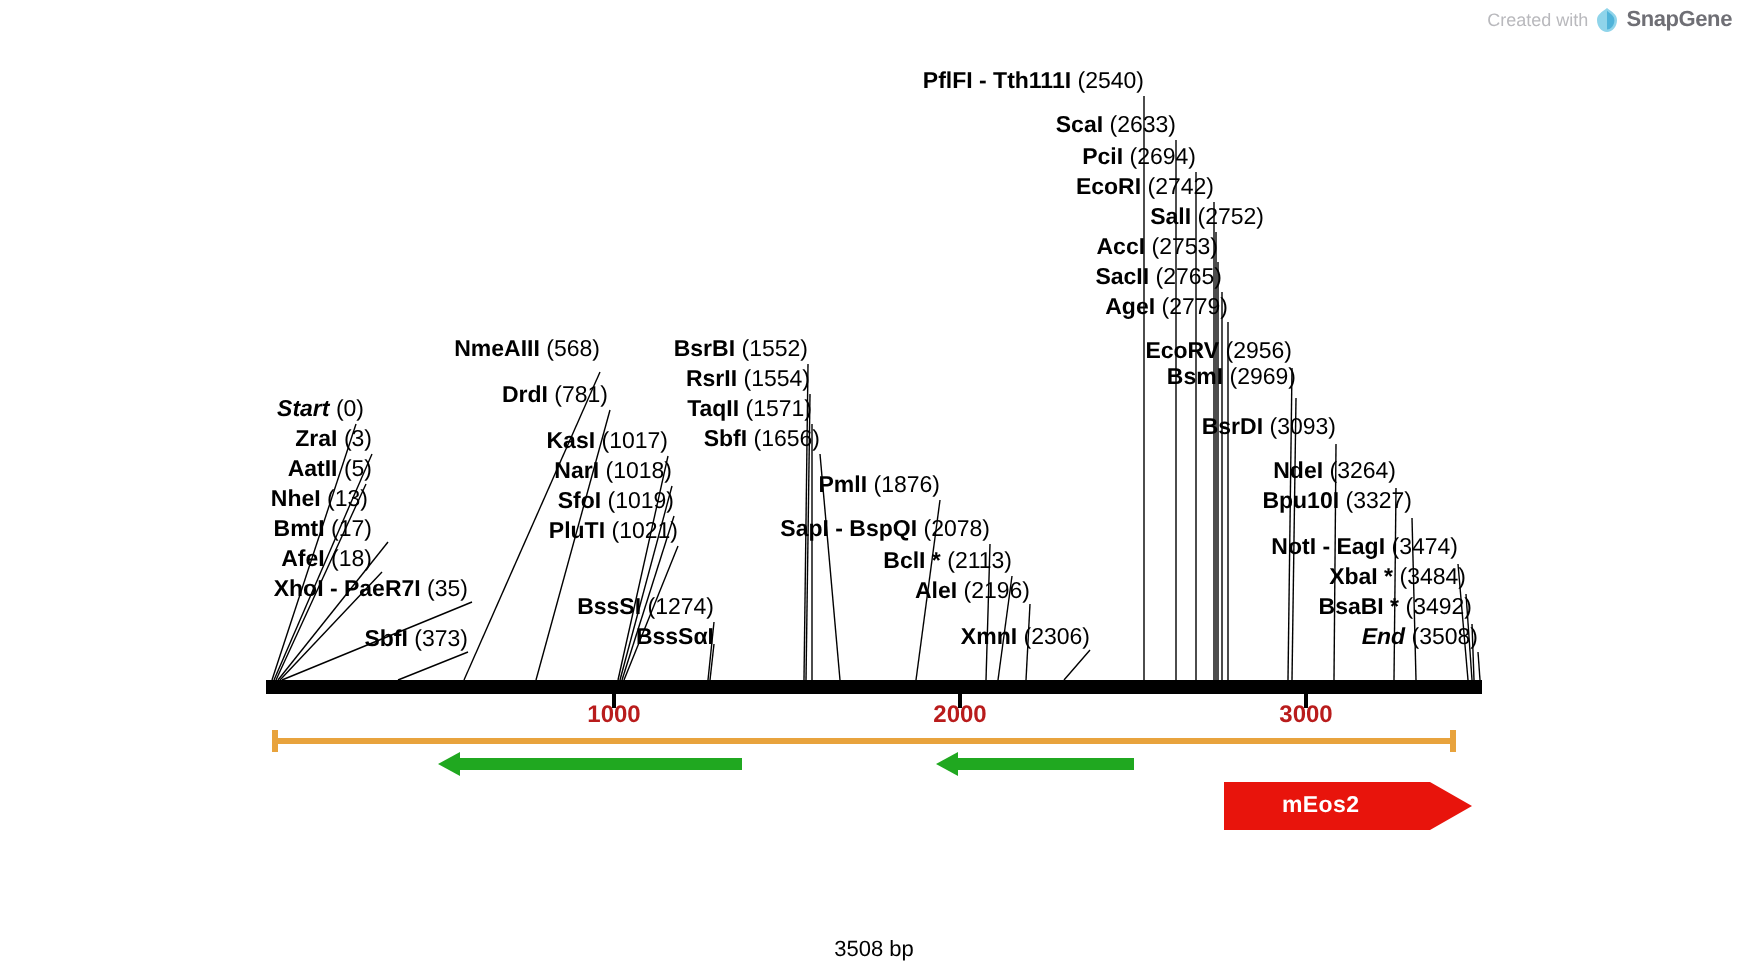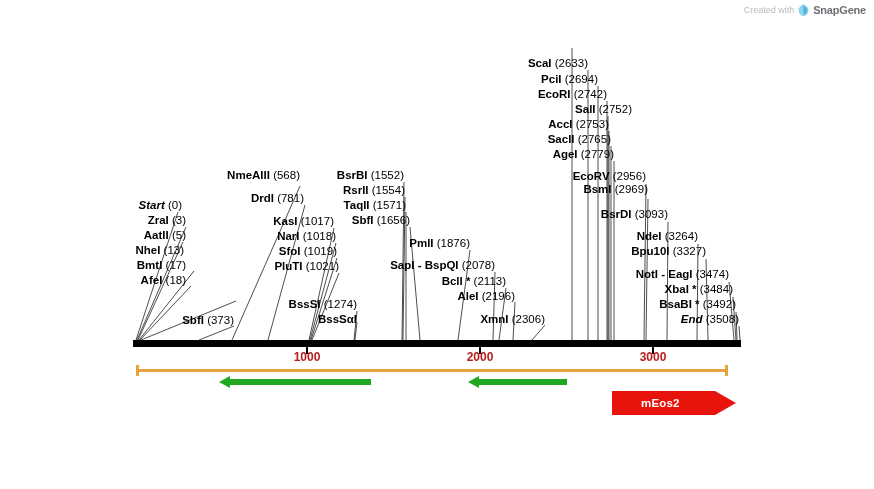--- a/index.html
+++ b/index.html
@@ -242,20 +242,24 @@
     <span class="pos">(13)</span>
   </div>
   <div class="abs lbl lbl-right" style="left:52px; top:259px; width:134px;">
     <span class="enz">BmtI</span>
     <span class="pos">(17)</span>
   </div>
   <div class="abs lbl lbl-right" style="left:50px; top:274px; width:136px;">
     <span class="enz">AfeI</span>
     <span class="pos">(18)</span>
   </div>
+  <div class="abs lbl lbl-right" style="left:48px; top:289px; width:186px;">
+    <span class="enz">XhoI - PaeR7I</span>
+    <span class="pos">(35)</span>
+  </div>
   <div class="abs lbl lbl-right" style="left:110px; top:314px; width:124px;">
     <span class="enz">SbfI</span>
     <span class="pos">(373)</span>
   </div>
 
   <div class="abs lbl lbl-right" style="left:170px; top:169px; width:130px;">
     <span class="enz">NmeAIII</span>
     <span class="pos">(568)</span>
   </div>
   <div class="abs lbl lbl-right" style="left:180px; top:192px; width:124px;">
@@ -321,20 +325,24 @@
   </div>
   <div class="abs lbl lbl-right" style="left:400px; top:290px; width:115px;">
     <span class="enz">AleI</span>
     <span class="pos">(2196)</span>
   </div>
   <div class="abs lbl lbl-right" style="left:430px; top:313px; width:115px;">
     <span class="enz">XmnI</span>
     <span class="pos">(2306)</span>
   </div>
 
+  <div class="abs lbl lbl-right" style="left:400px; top:35px; width:172px;">
+    <span class="enz">PflFI - Tth111I</span>
+    <span class="pos">(2540)</span>
+  </div>
   <div class="abs lbl lbl-right" style="left:460px; top:57px; width:128px;">
     <span class="enz">ScaI</span>
     <span class="pos">(2633)</span>
   </div>
   <div class="abs lbl lbl-right" style="left:470px; top:73px; width:128px;">
     <span class="enz">PciI</span>
     <span class="pos">(2694)</span>
   </div>
   <div class="abs lbl lbl-right" style="left:479px; top:88px; width:128px;">
     <span class="enz">EcoRI</span>
@@ -419,14 +427,15 @@
     </svg>
   </div>
 
   <div class="abs mEos2-arrow" style="left:612px; top:391px;">
     <svg width="124" height="24" viewBox="0 0 124 24">
       <path d="M0 0 L103 0 L124 12 L103 24 L0 24 Z" fill="#e8140c"></path>
     </svg>
   </div>
   <div class="abs mEos2-text">mEos2</div>
 
+  <div id="plasmid-size" class="abs">3508 bp</div>
 
 </div>
 
 </body></html>

